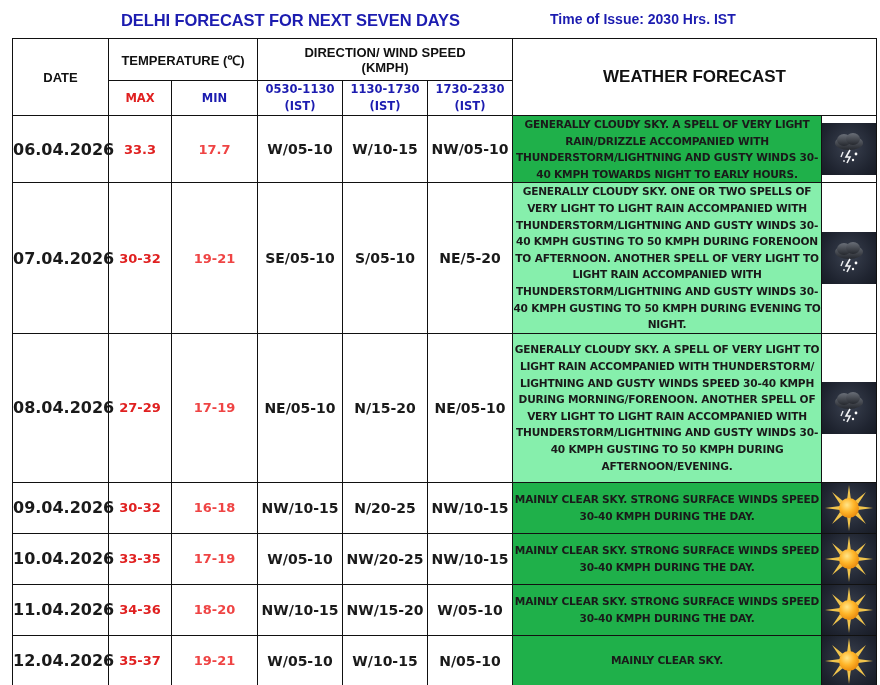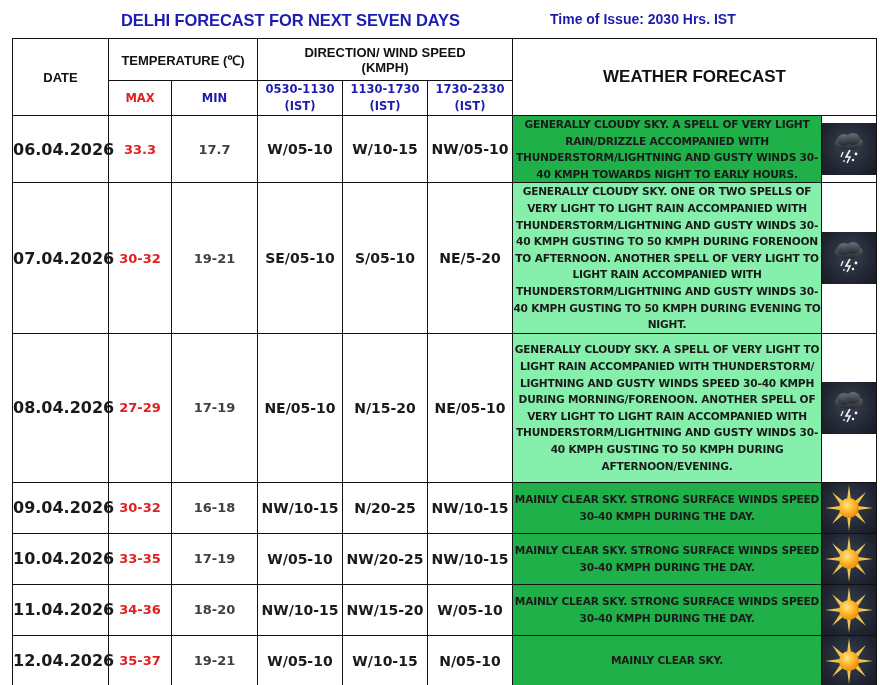--- a/index.html
+++ b/index.html
@@ -11,21 +11,21 @@
     table.fc { position: absolute; left: 12px; top: 38px; border-collapse: collapse; table-layout: fixed; width: 864px; }
     table.fc td, table.fc th { border: 1.3px solid #111; padding: 0; text-align: center; vertical-align: middle; }
     .hdr { font-family: "Liberation Sans", sans-serif; font-weight: bold; font-size: 13px; color: #111; }
     .hdr-big { font-size: 17px; font-weight: bold; color: #111; }
     .sub { font-family: "DejaVu Sans", sans-serif; font-weight: bold; font-size: 11.5px; color: #1c1cb0; line-height: 17px; }
     .sub-max { color: #e02020; }
     .sub-min { color: #1c1cb0; }
     .cell { font-family: "DejaVu Sans", sans-serif; font-weight: bold; font-size: 12px; color: #1a1a1a; }
     .cell-date { font-size: 16px; }
     .cell-max { color: #e02020; font-size: 13px; }
-    .cell-min { color: #404040; font-size: 13px; }
+    .cell-min { color: #ef4444; font-size: 13px; }
     .cell-wind { font-size: 14px; }
     .fc-text { font-family: "DejaVu Sans", sans-serif; font-weight: bold; font-size: 10.6px; line-height: 16.6px; color: #1a1a1a; padding: 0 4px; letter-spacing: -0.2px; }
     .bg-green { background: #1fb04a; }
     .bg-yellow { background: #86efac; }
     .icon-cell { background: #ffffff; position: relative; }
     .icon-box { margin: 0 auto; width: 54px; height: 52px; background: radial-gradient(ellipse at 50% 45%, #3a4150 0%, #1f2430 70%, #171b24 100%); display: flex; align-items: center; justify-content: center; }
     .icon-box svg { display: block; }
   </style>
 </head>
 <body>

